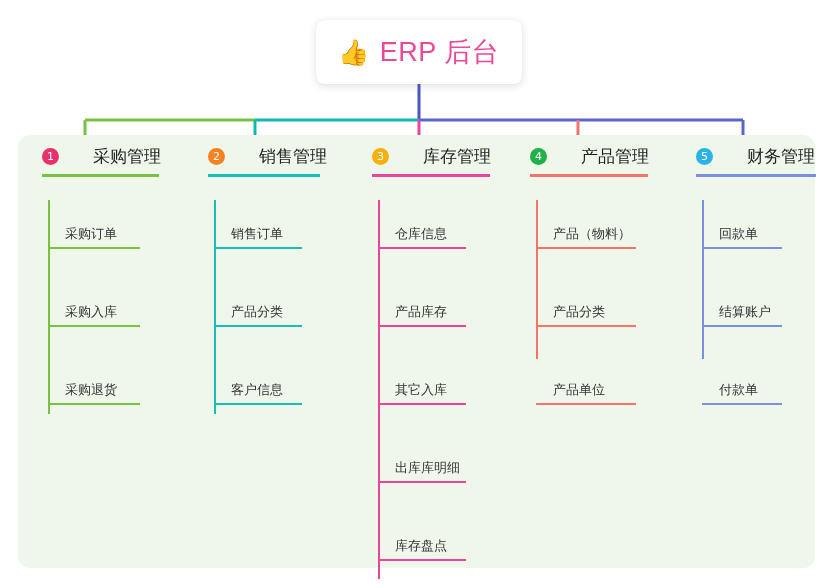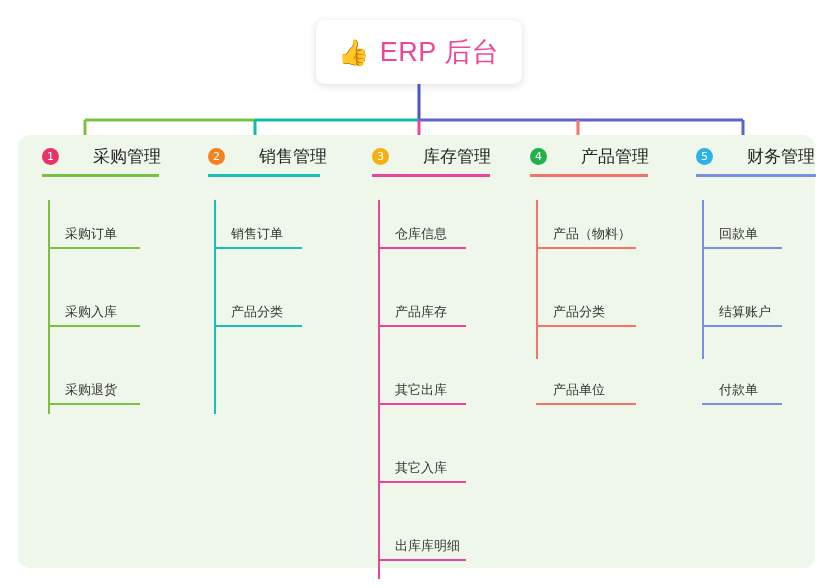--- a/index.html
+++ b/index.html
@@ -186,43 +186,43 @@
       <div class="col-body" style="height: 220px;">
         <div class="trunk" style="height: 214px; background: rgb(23, 191, 180);"></div>
         <div class="leaf">
           <span class="leaf-label">销售订单</span>
           <div class="leaf-underline" style="width: 88px; background: rgb(23, 191, 180);"></div>
         </div>
         <div class="leaf">
           <span class="leaf-label">产品分类</span>
           <div class="leaf-underline" style="width: 88px; background: rgb(23, 191, 180);"></div>
         </div>
+        <div class="leaf">
+          <span class="leaf-label">客户信息</span>
+          <div class="leaf-underline" style="width: 88px; background: rgb(23, 191, 180);"></div>
+        </div>
       </div>
     </div>
     <div class="column" style="left: 342px; width: 135px;">
       <div class="col-header">
         <span class="badge" style="background: rgb(245, 176, 20);">3</span>
         <span class="col-title">库存管理</span>
         <div class="col-underline" style="width: 118px; background: rgb(232, 69, 155);"></div>
       </div>
       <div class="col-body" style="height: 385px; text-align: right;">
         <div class="trunk" style="height: 379px; background: rgb(232, 69, 155);"></div>
         <div class="leaf">
           <span class="leaf-label">仓库信息</span>
           <div class="leaf-underline" style="width: 88px; background: rgb(232, 69, 155);"></div>
         </div>
         <div class="leaf">
           <span class="leaf-label">产品库存</span>
           <div class="leaf-underline" style="width: 88px; background: rgb(232, 69, 155);"></div>
         </div>
         <div class="leaf">
-          <span class="leaf-label">其它出库</span>
-          <div class="leaf-underline" style="width: 88px; background: rgb(232, 69, 155);"></div>
-        </div>
-        <div class="leaf">
           <span class="leaf-label">其它入库</span>
           <div class="leaf-underline" style="width: 88px; background: rgb(232, 69, 155);"></div>
         </div>
         <div class="leaf">
           <span class="leaf-label">出库库明细</span>
           <div class="leaf-underline" style="width: 88px; background: rgb(232, 69, 155);"></div>
         </div>
         <div class="leaf">
           <span class="leaf-label">库存盘点</span>
           <div class="leaf-underline" style="width: 88px; background: rgb(232, 69, 155);"></div>

